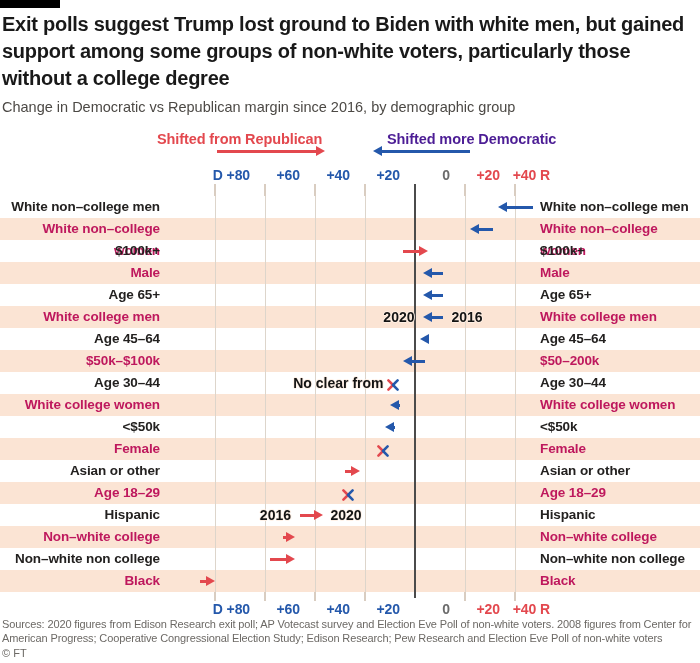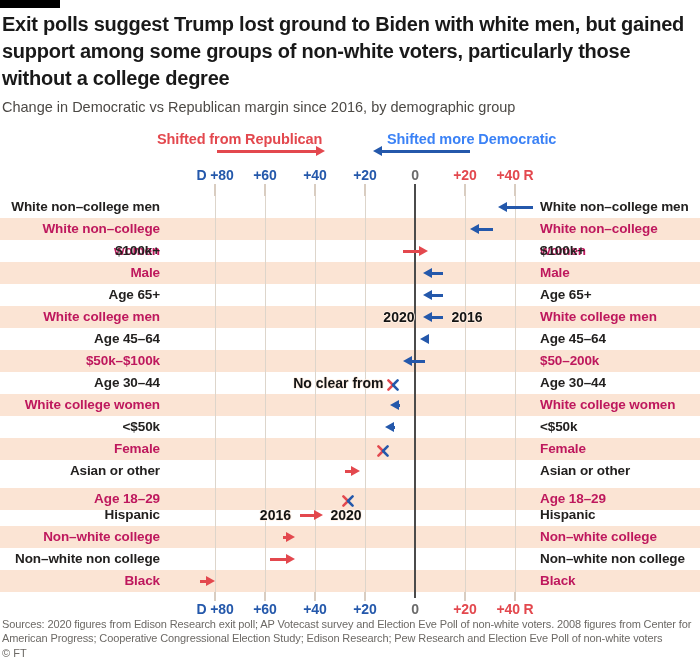--- a/index.html
+++ b/index.html
@@ -4,24 +4,24 @@
 <style>
   html,body{margin:0;padding:0;background:#ffffff;}
   body{font-family:"Liberation Sans",sans-serif;}
   .stage{position:relative;width:700px;height:663px;background:#fff;overflow:hidden;}
   .topbar{position:absolute;left:0;top:0;width:60px;height:8px;background:#000;}
   .title{position:absolute;left:2px;top:11px;width:686px;margin:0;font-size:20px;line-height:27px;
          font-weight:600;color:#191919;letter-spacing:-0.25px;}
   .subtitle{position:absolute;left:2px;top:99px;margin:0;font-size:14.5px;font-weight:500;color:#4c4945;}
   .dir{position:absolute;top:131px;font-size:14.5px;font-weight:700;letter-spacing:-0.1px;}
   .dir-rep{left:157px;color:#e3484e;}
-  .dir-dem{left:387px;color:#3b82f6;}
+  .dir-dem{left:387px;color:#4c1d95;}
   .aline{position:absolute;top:150px;height:3px;}
   .ahead{position:absolute;top:146px;width:0;height:0;border-top:5.5px solid transparent;border-bottom:5.5px solid transparent;}
-  .axlab{position:absolute;width:70px;text-align:center;font-size:14px;font-weight:700;letter-spacing:-0.1px;}
+  .axlab{position:absolute;width:70px;text-align:right;font-size:14px;font-weight:700;letter-spacing:-0.1px;}
   .tone-dem{color:#2458ab}.tone-rep{color:#e3484e}.tone-neutral{color:#6b6b6b}
   .tick{position:absolute;width:2px;background:#d9cdc1;}
   #rows{position:absolute;left:0;top:196px;width:700px;height:396px;}
   .row{position:absolute;left:0;width:700px;height:22px;}
   .row.stripe{background:#fbe4d4;}
   .lab{position:absolute;top:0;height:22px;line-height:22px;font-size:13.5px;letter-spacing:-0.1px;}
   .lab-l{left:0;width:160px;text-align:right;}
   .lab-r{left:540px;width:158px;text-align:left;}
   .lab.dark{color:#232120;font-weight:700;}
   .lab.gray{color:#be185d;font-weight:700;}
@@ -159,21 +159,21 @@
             <path d="M1.4 1.4 L6 6 M1.4 10.6 L6 6" stroke="#e3484e" stroke-width="2.5" stroke-linecap="round" fill="none"></path>
             <path d="M10.6 1.4 L6 6 M10.6 10.6 L6 6" stroke="#2458ab" stroke-width="2.5" stroke-linecap="round" fill="none"></path>
           </svg></div>
       </div>
       <div class="row" style="top: 264px;">
         <div class="lab lab-l dark">Asian or other</div>
         <div class="lab lab-r dark">Asian or other</div>
         <div class="mhead" style="left: 351px; border-left: 9px solid rgb(227, 72, 78);"></div>
         <div class="mline" style="left: 345px; width: 8px; background: rgb(227, 72, 78);"></div>
       </div>
-      <div class="row stripe" style="top: 292px;">
+      <div class="row stripe" style="top: 286px;">
         <div class="lab lab-l gray">Age 18–29</div>
         <div class="lab lab-r gray">Age 18–29</div>
         <div class="xmark" style="left: 341.5px;"><svg width="12" height="12" viewBox="0 0 12 12">
             <path d="M1.4 1.4 L6 6 M1.4 10.6 L6 6" stroke="#e3484e" stroke-width="2.5" stroke-linecap="round" fill="none"></path>
             <path d="M10.6 1.4 L6 6 M10.6 10.6 L6 6" stroke="#2458ab" stroke-width="2.5" stroke-linecap="round" fill="none"></path>
           </svg></div>
       </div>
       <div class="row" style="top: 308px;">
         <div class="lab lab-l dark">Hispanic</div>
         <div class="lab lab-r dark">Hispanic</div>

